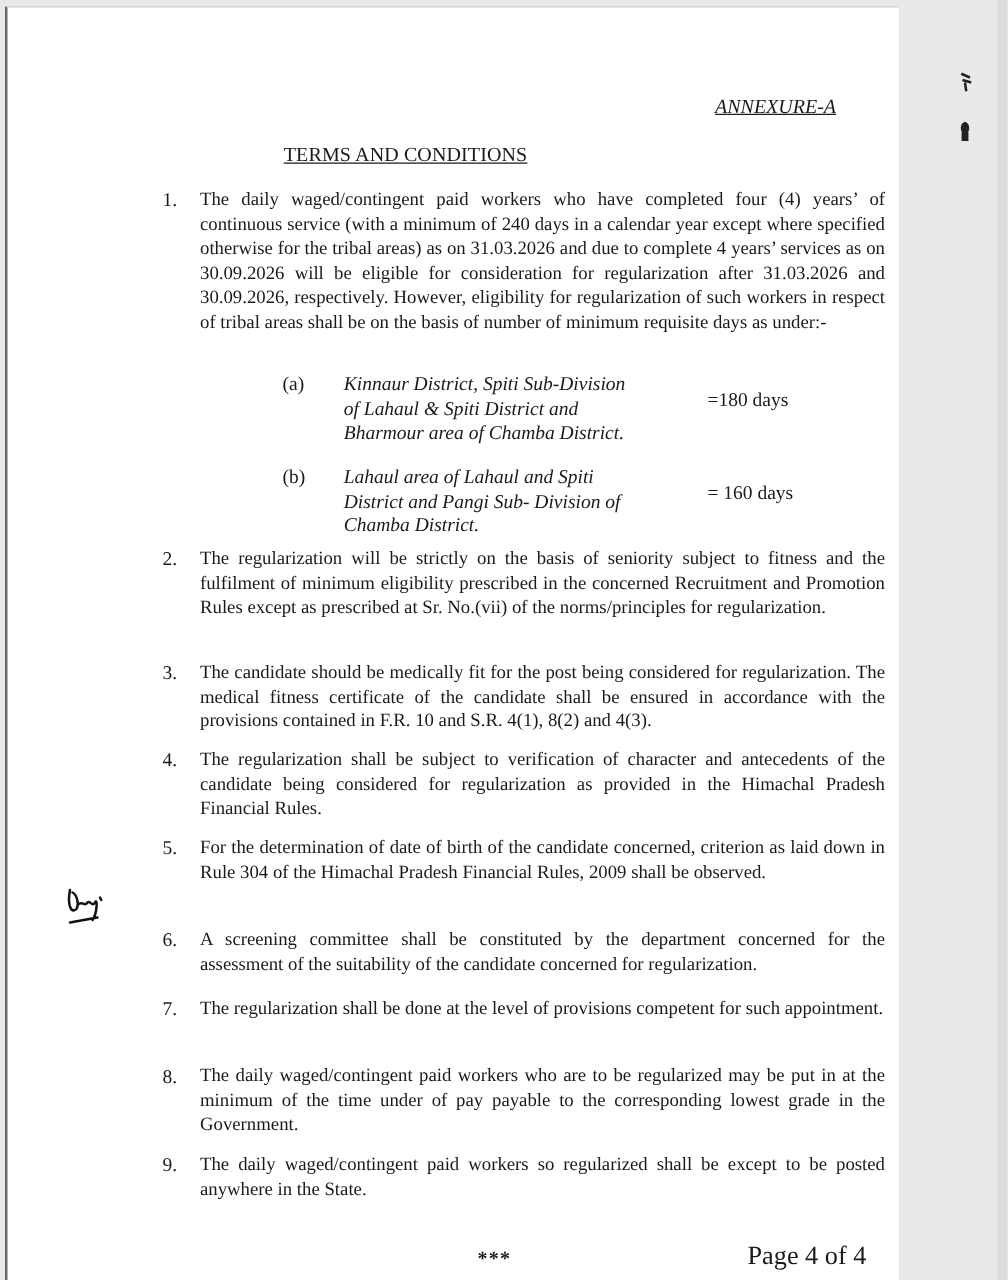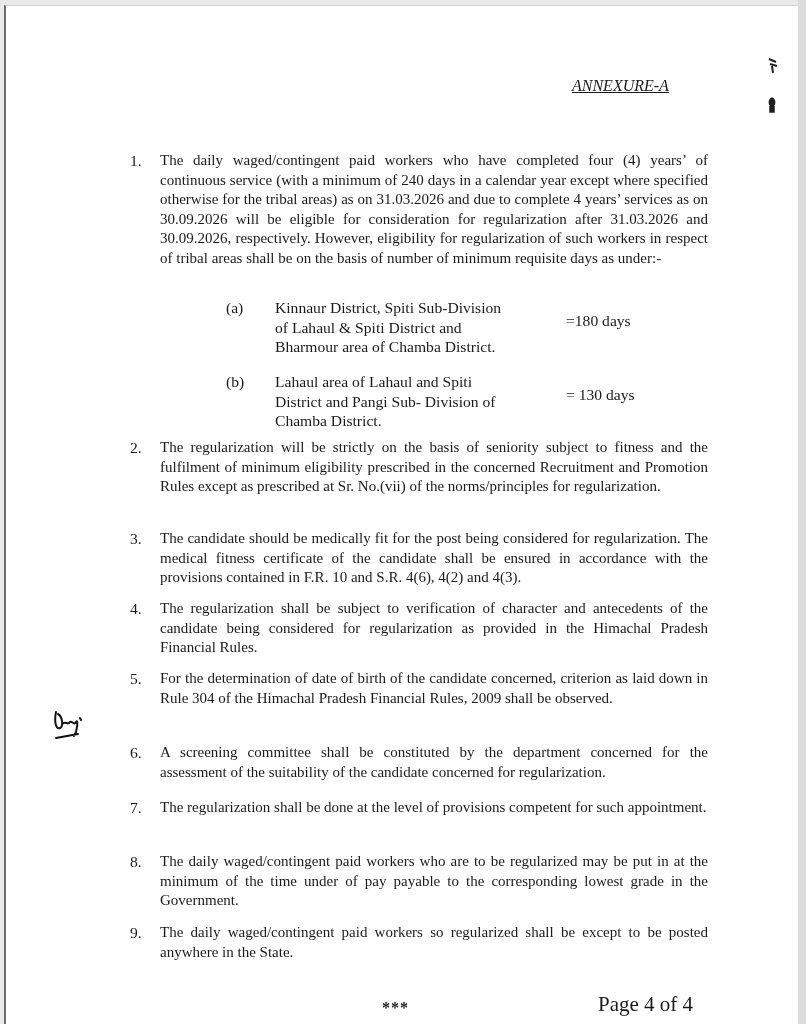--- a/index.html
+++ b/index.html
@@ -3,21 +3,21 @@
 <meta charset="utf-8">
 <style>
   html, body { margin: 0; padding: 0; }
   body {
     width: 806px; height: 1024px; overflow: hidden;
     background: #e9e9e9;
     font-family: "Liberation Serif", "DejaVu Serif", serif;
     color: #1a1a1a;
   }
   .page {
-    position: absolute; left: 4px; top: 5px; width: 794px; height: 1019px;
+    position: absolute; left: 4px; top: 5px; width: 715px; height: 1019px;
     background: #ffffff;
     border-left: 2px solid #6a6a6a;
     border-top: 1px solid #d0d0d0;
     box-sizing: border-box;
   }
   .annexure {
     position: absolute; left: 566px; top: 71px;
     font-style: italic; font-size: 16px; text-decoration: underline;
   }
   .title {
@@ -31,61 +31,62 @@
     position: absolute; left: 0; top: 0; font-size: 15.6px; line-height: 19.5px;
   }
   .text {
     margin-left: 30px; font-size: 15px; line-height: 19.5px; text-align: justify;
     text-align-last: left;
   }
   .sub {
     position: absolute; left: 220px; width: 420px; font-size: 15.6px; line-height: 19.5px;
   }
   .sub .lbl { position: absolute; left: 0; top: 0; }
-  .sub .desc { position: absolute; left: 49px; top: 0; width: 240px; }
+  .sub .desc { position: absolute; left: 49px; top: 0; width: 240px; font-style: italic; }
   .sub .days { position: absolute; left: 340px; top: 13px; white-space: nowrap; }
   .stars {
     position: absolute; left: 376px; top: 993px; font-size: 16px; font-weight: bold; letter-spacing: 1px;
   }
   .pageno { position: absolute; left: 592px; top: 986px; font-size: 21px; }
   .mark { position: absolute; color: #222; font-family: "DejaVu Sans", sans-serif; }
   .scrollbar {
     position: absolute; right: 0; top: 0; width: 8px; height: 1024px; background: #dcdcdc;
   }
 </style>
 </head>
 <body>
 
 <div class="page">
   <div class="annexure">ANNEXURE-A</div>
+  <div class="title">TERMS AND CONDITIONS</div>
 
   <div class="item" style="top:145px;">
     <div class="num">1.</div>
     <div class="text">The daily waged/contingent paid workers who have completed four (4) years’ of continuous service (with a minimum of 240 days in a calendar year except where specified otherwise for the tribal areas) as on 31.03.2026 and due to complete 4 years’ services as on 30.09.2026 will be eligible for consideration for regularization after 31.03.2026 and 30.09.2026, respectively. However, eligibility for regularization of such workers in respect of tribal areas shall be on the basis of number of minimum requisite days as under:-</div>
   </div>
 
   <div class="sub" style="top:292px;">
     <span class="lbl">(a)</span>
     <span class="desc">Kinnaur District, Spiti Sub-Division of Lahaul &amp; Spiti District and Bharmour area of Chamba District.</span>
     <span class="days">=180 days</span>
   </div>
   <div class="sub" style="top:366px;">
     <span class="lbl">(b)</span>
     <span class="desc">Lahaul area of Lahaul and Spiti District and Pangi Sub- Division of Chamba District.</span>
-    <span class="days">= 130 days</span>
+    <span class="days">= 160 days</span>
   </div>
 
   <div class="item" style="top:432px;">
     <div class="num">2.</div>
     <div class="text">The regularization will be strictly on the basis of seniority subject to fitness and the fulfilment of minimum eligibility prescribed in the concerned Recruitment and Promotion Rules except as prescribed at Sr. No.(vii) of the norms/principles for regularization.</div>
   </div>
 
   <div class="item" style="top:523px;">
     <div class="num">3.</div>
-    <div class="text">The candidate should be medically fit for the post being considered for regularization. The medical fitness certificate of the candidate shall be ensured in accordance with the provisions contained in F.R. 10 and S.R. 4(6), 4(2) and 4(3).</div>
+    <div class="text">The candidate should be medically fit for the post being considered for regularization. The medical fitness certificate of the candidate shall be ensured in accordance with the provisions contained in F.R. 10 and S.R. 4(1), 8(2) and 4(3).</div>
   </div>
 
   <div class="item" style="top:593px;">
     <div class="num">4.</div>
     <div class="text">The regularization shall be subject to verification of character and antecedents of the candidate being considered for regularization as provided in the Himachal Pradesh Financial Rules.</div>
   </div>
 
   <div class="item" style="top:663px;">
     <div class="num">5.</div>
     <div class="text">For the determination of date of birth of the candidate concerned, criterion as laid down in Rule 304 of the Himachal Pradesh Financial Rules, 2009 shall be observed.</div>

